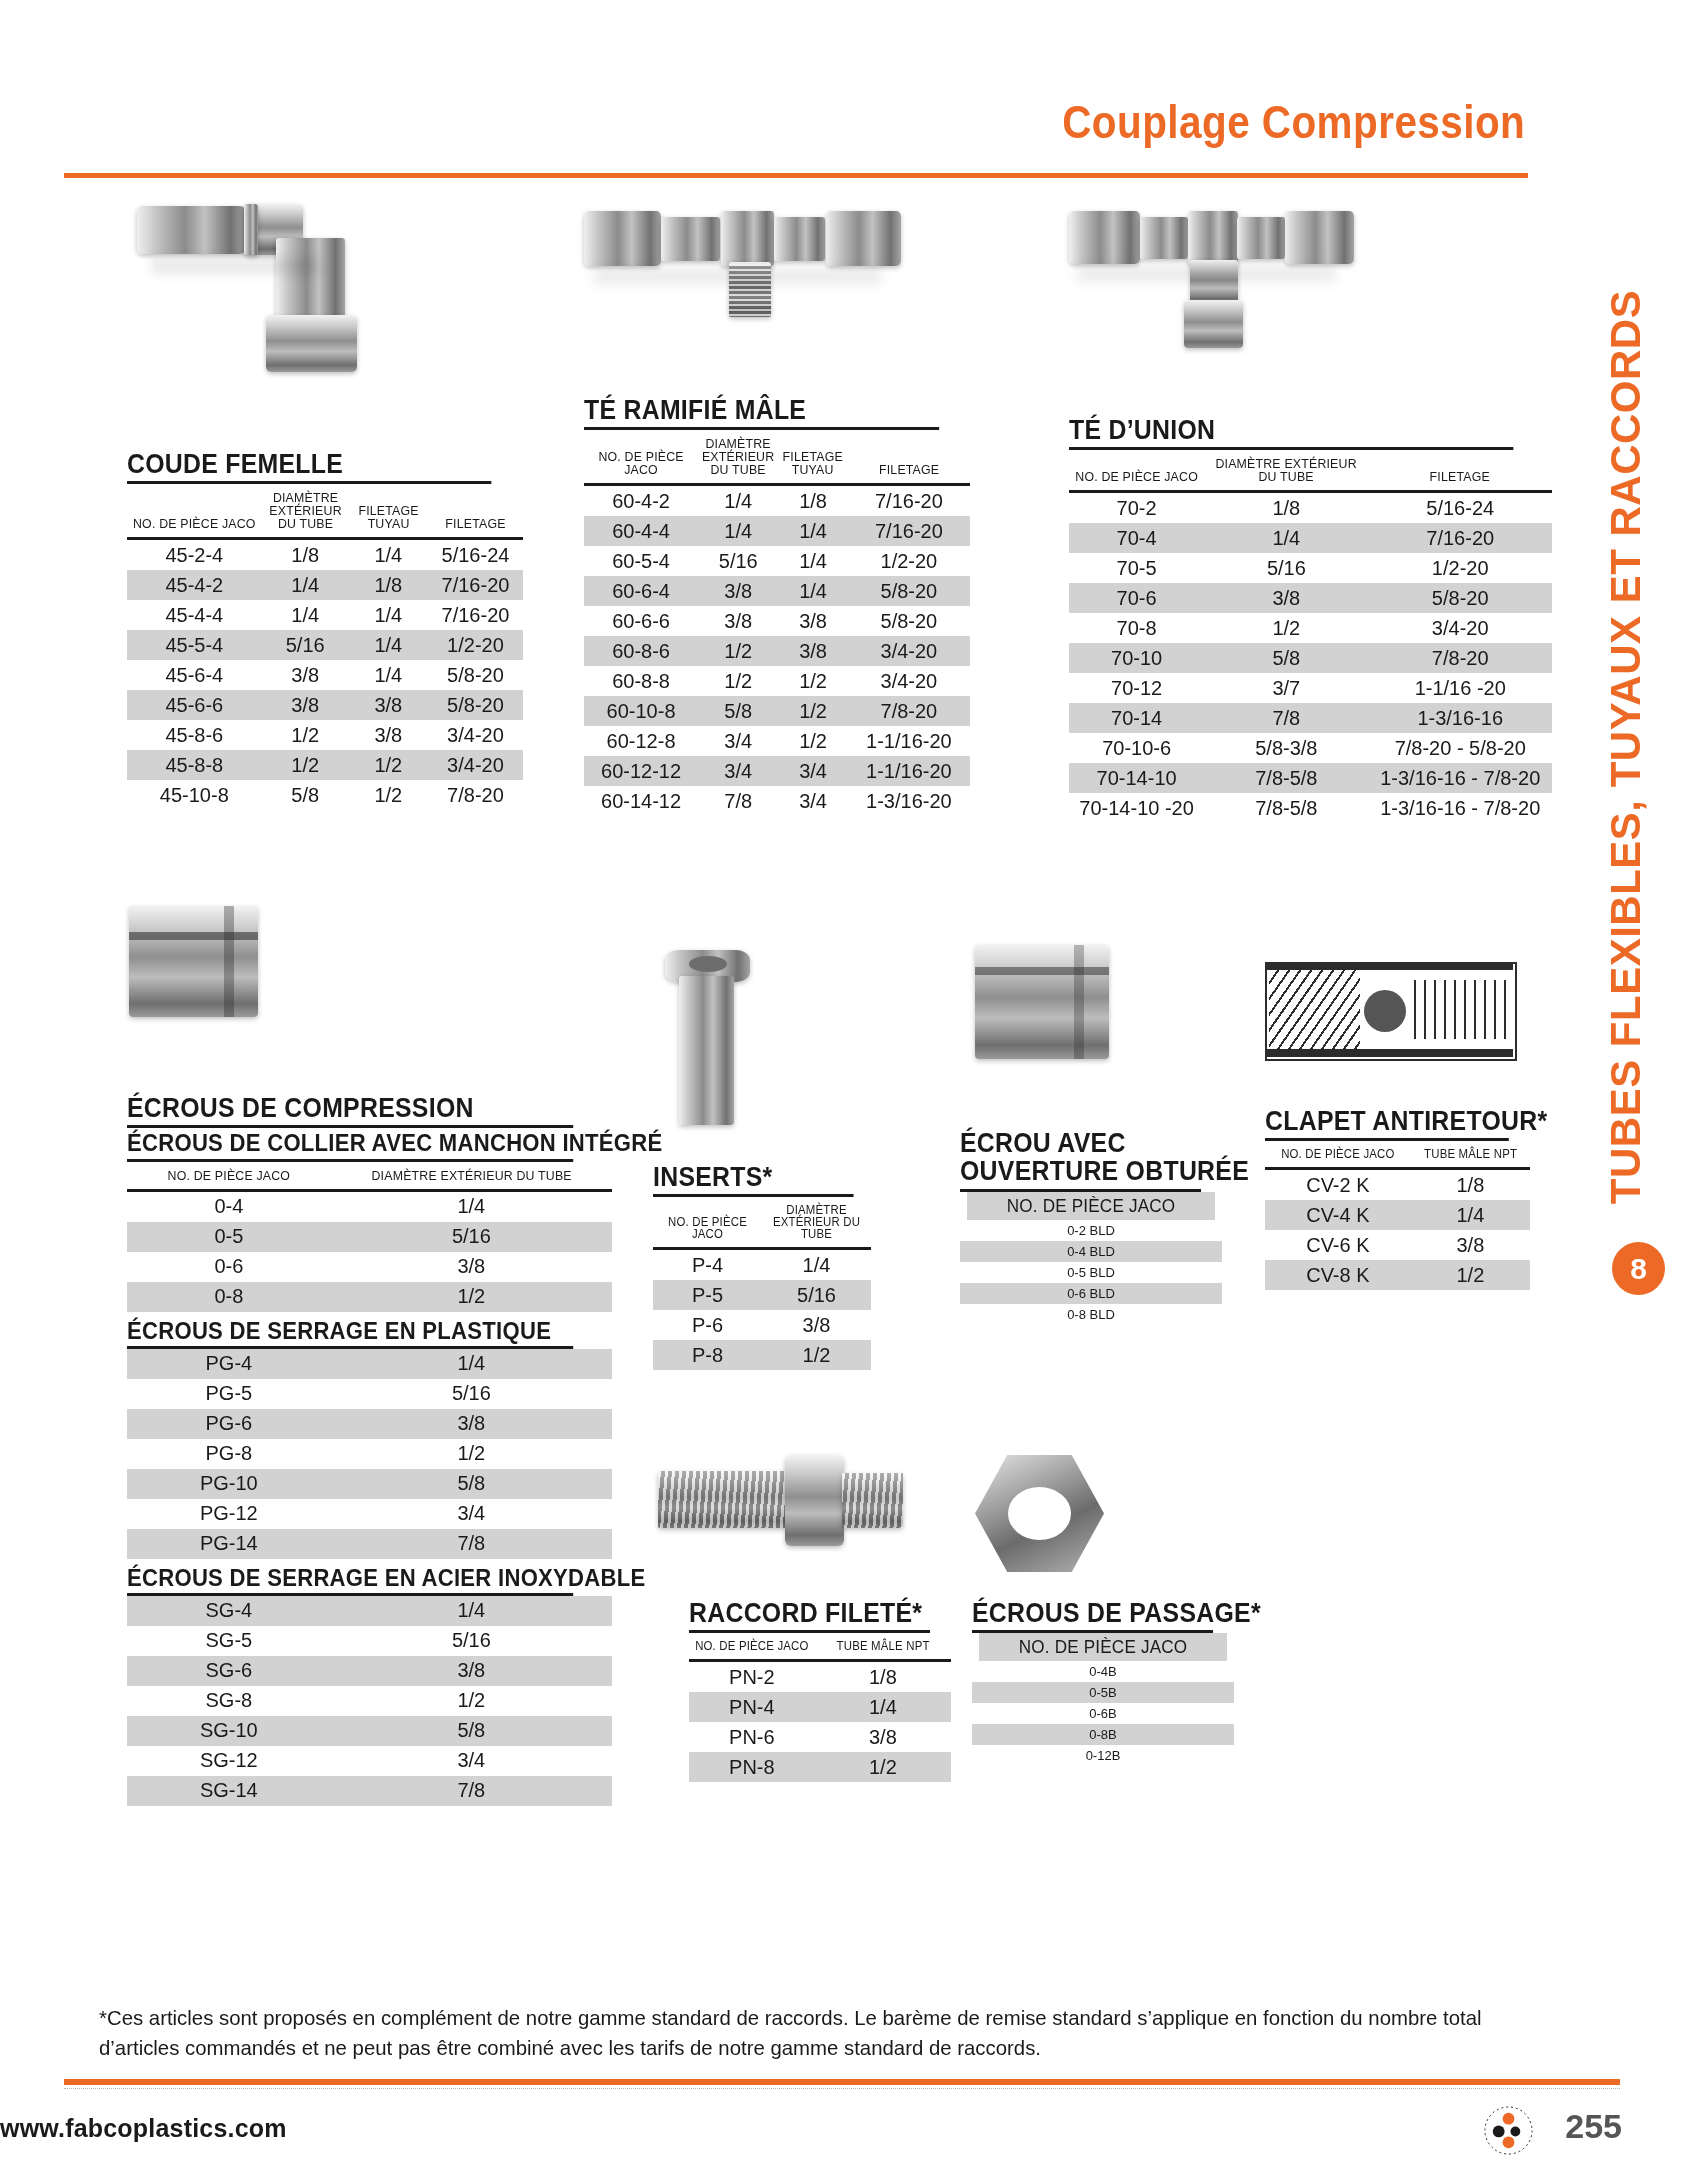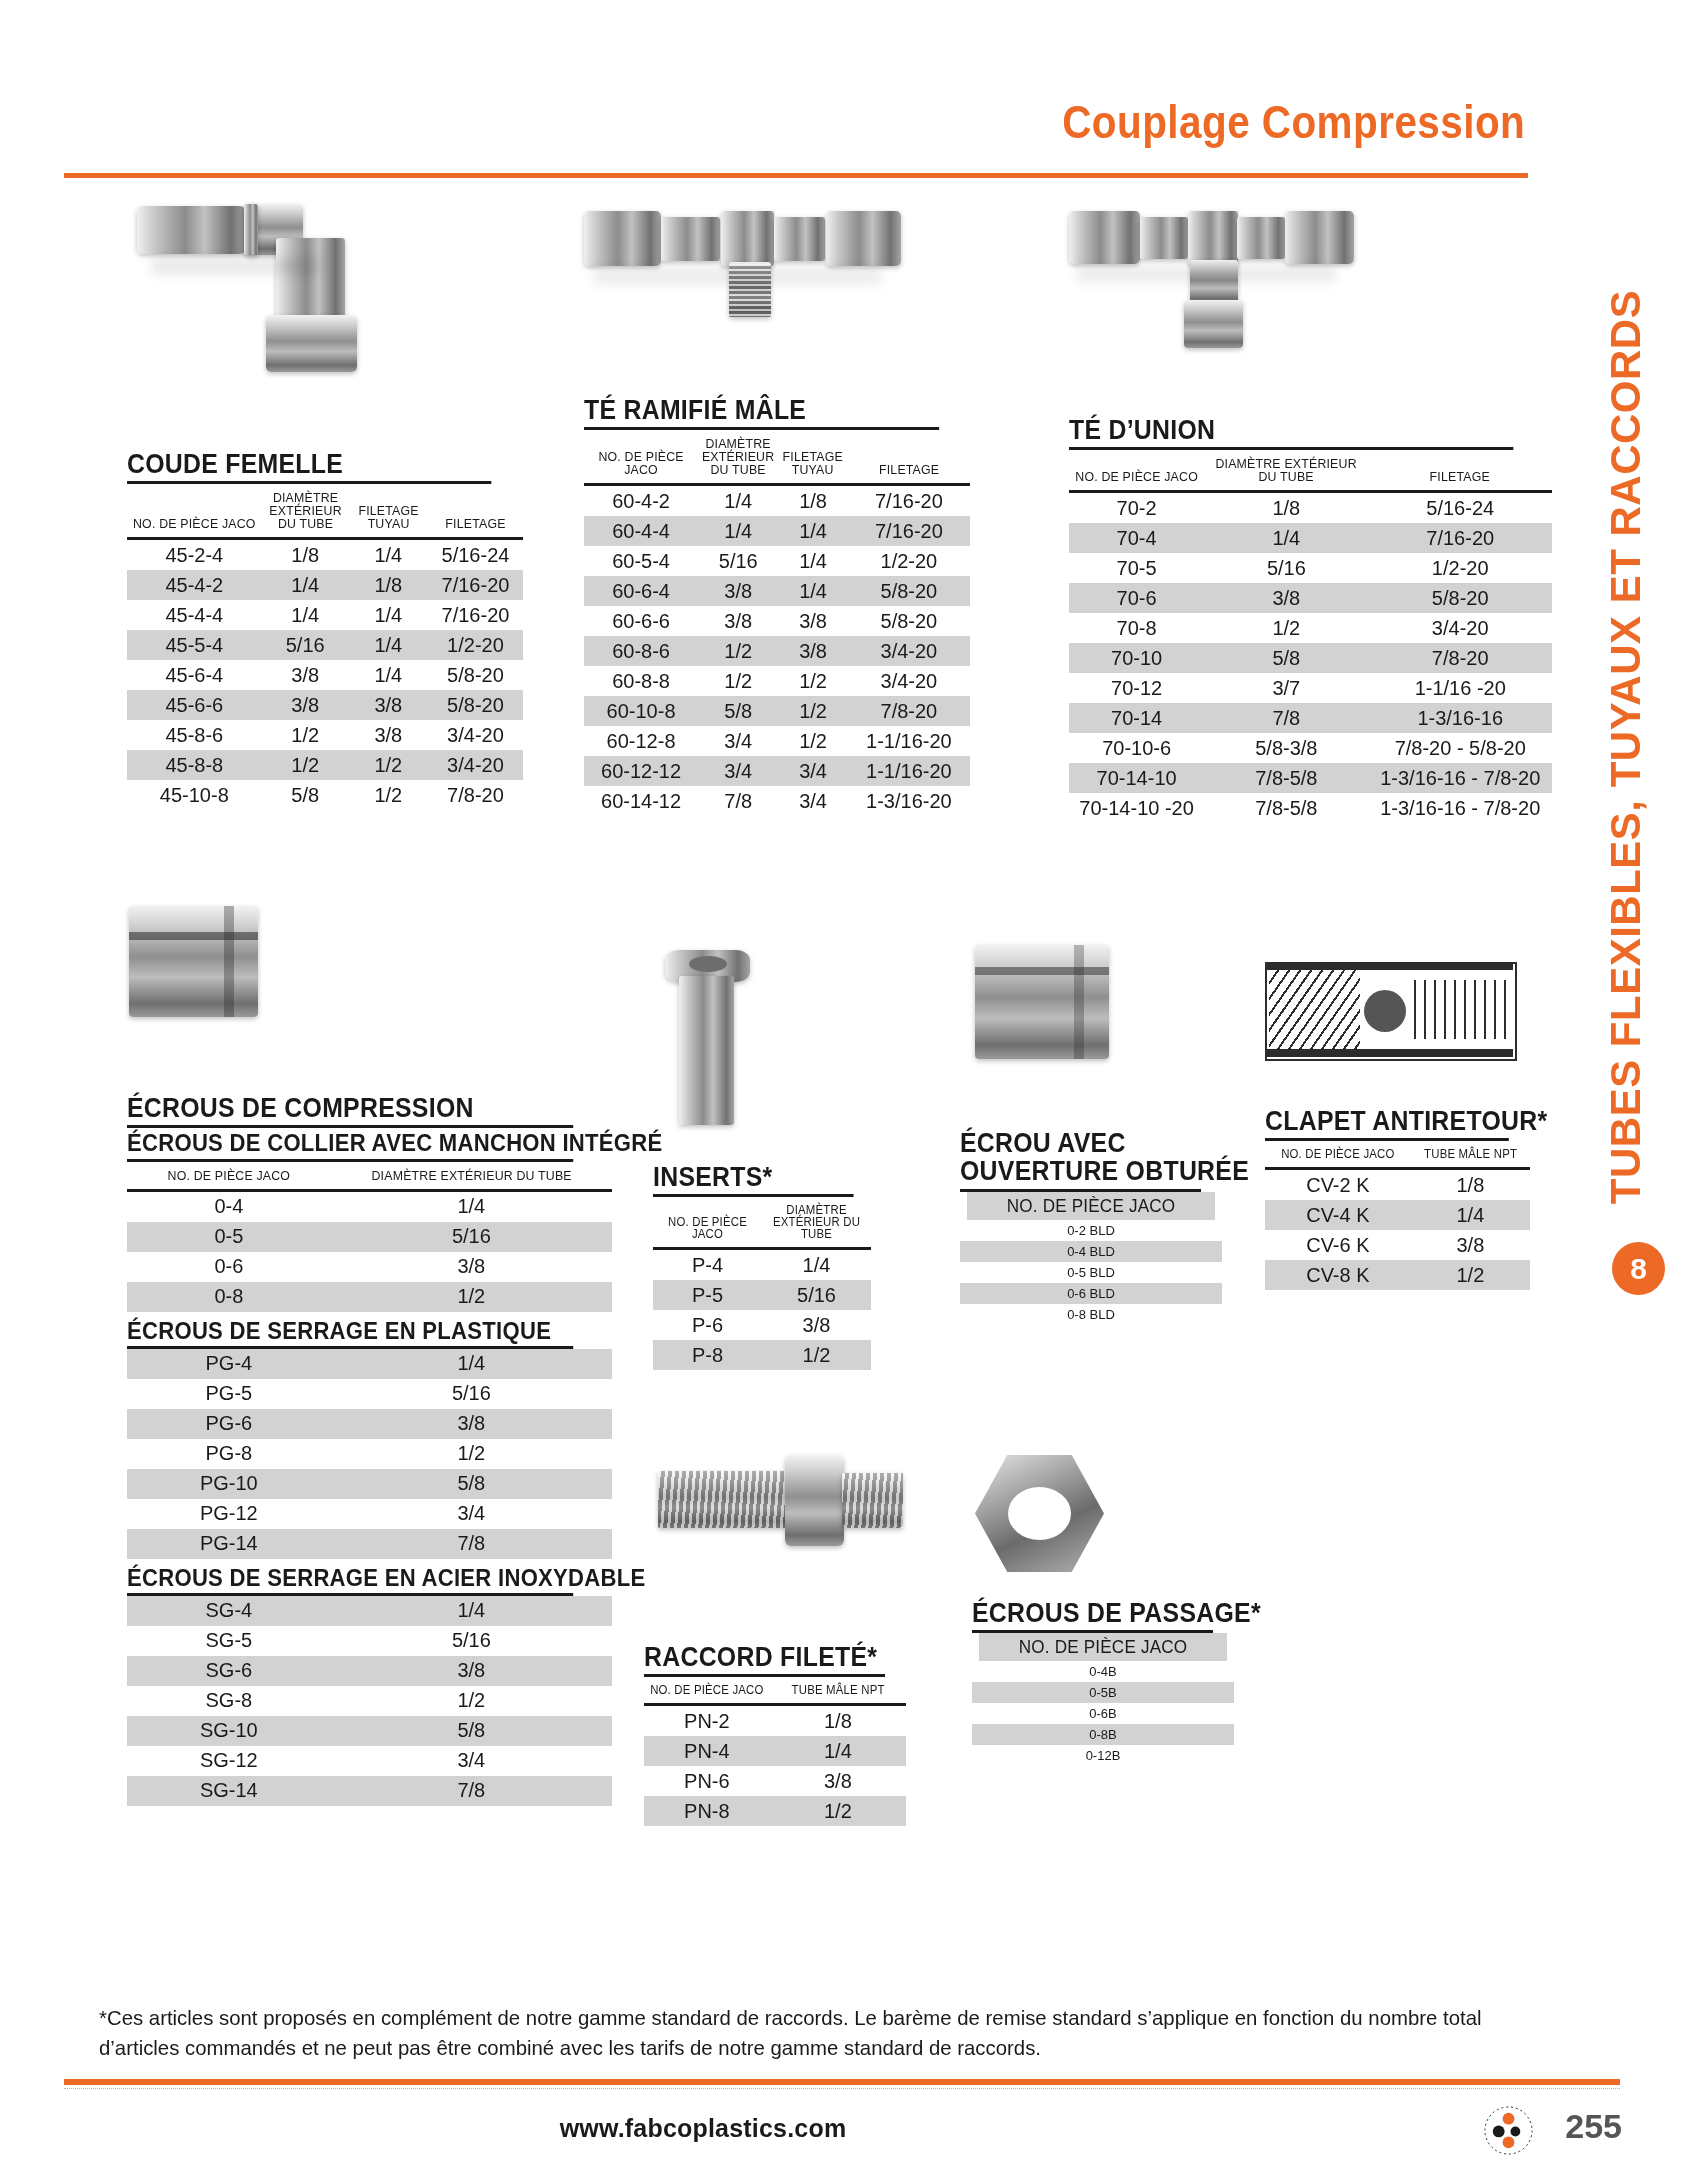--- a/index.html
+++ b/index.html
@@ -108,21 +108,21 @@
     transform:scaleX(0.97); transform-origin:left top;
   }
   .foot-rule {
     position:absolute; left:64px; top:2079px; width:1556px; height:6px; background:#ec6a26;
   }
   .foot-dots {
     position:absolute; left:64px; top:2087px; width:1556px; height:1px;
     border-bottom:1px dotted #b5b5b5;
   }
   .foot-url {
-    position:absolute; left:0; top:2114px; width:1406px; text-align:center;
+    position:absolute; left:0; top:2114px; width:1406px; text-align:left;
     font-family:"Liberation Sans Narrow","Liberation Sans",sans-serif;
     font-weight:bold; font-size:25px; letter-spacing:0.2px;
   }
   .page-num {
     position:absolute; right:61px; top:2107px;
     font-family:"Liberation Sans Narrow","Liberation Sans",sans-serif;
     font-weight:bold; font-size:34px; color:#555;
   }
   .logo-mark {
     position:absolute; right:149px; top:2105px; width:51px; height:51px;
@@ -536,21 +536,21 @@
   </div>
 
   <div class="photo" style="left:658px; top:1445px; width:248px; height:129px;">
     <div class="metal" style="position:absolute; left:0; top:26px; width:129px; height:57px;"></div>
     <div style="position:absolute; left:0; top:26px; width:129px; height:57px; background:repeating-linear-gradient(95deg, rgba(255,255,255,0.5) 0 3px, rgba(70,70,70,0.4) 3px 7px);"></div>
     <div class="metal" style="position:absolute; left:127px; top:10px; width:59px; height:91px; border-radius:6px;"></div>
     <div class="metal" style="position:absolute; left:184px; top:28px; width:61px; height:55px;"></div>
     <div style="position:absolute; left:184px; top:28px; width:61px; height:55px; background:repeating-linear-gradient(95deg, rgba(255,255,255,0.5) 0 3px, rgba(70,70,70,0.4) 3px 7px);"></div>
   </div>
 
-  <div class="blk" style="left:644px; top:1599px; width:262px;margin-top:44px;">
+  <div class="blk" style="left:689px; top:1599px; width:262px;">
     <div class="blk-title t-lg title-rule">RACCORD FILETÉ*</div>
     <table class="spec tiny">
       <thead>
           <tr class="rule-head">
         <th style="width:48%">NO. DE PIÈCE JACO</th>
         <th style="width:52%">TUBE MÂLE NPT</th>
       </tr>
         </thead>
       <tbody>
         <tr>

